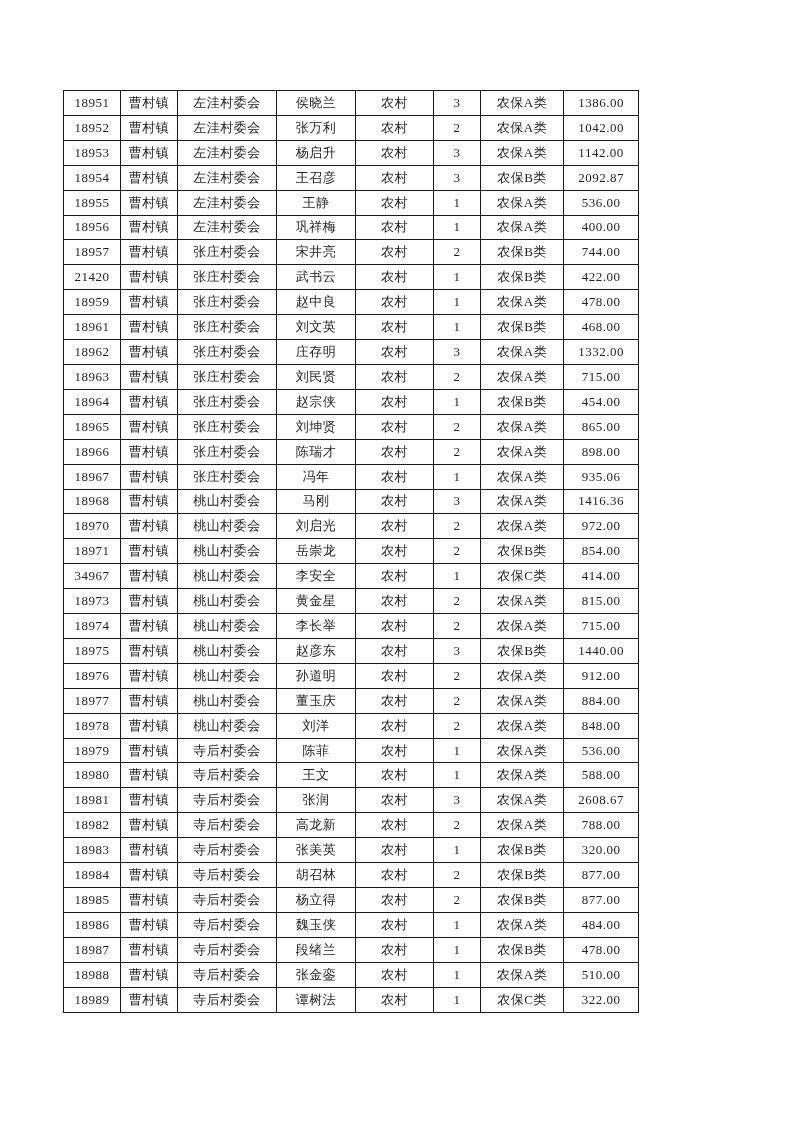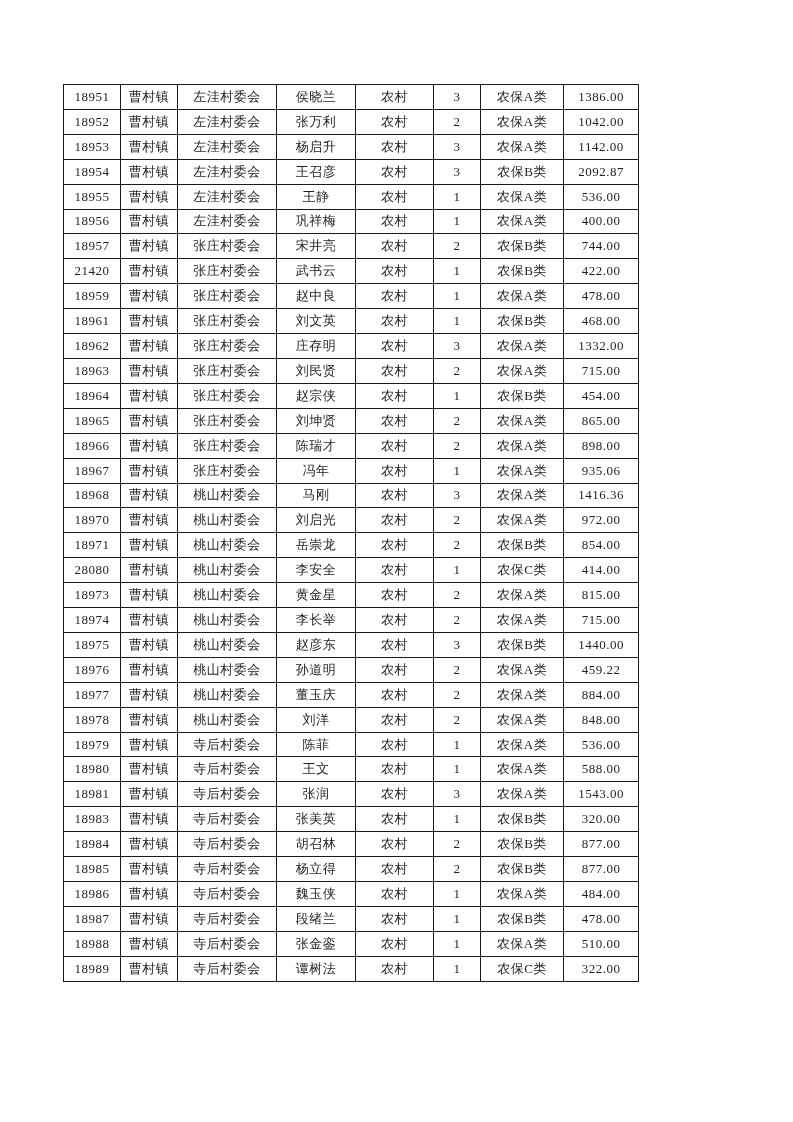--- a/index.html
+++ b/index.html
@@ -11,21 +11,21 @@
     position: relative;
     width: 793px;
     height: 1122px;
     background: #ffffff;
     overflow: hidden;
     font-family: "Liberation Serif", "DejaVu Serif", serif;
   }
   table.grid {
     position: absolute;
     left: 63px;
-    top: 84px;
+    top: 90px;
     width: 575px;
     border-collapse: collapse;
     table-layout: fixed;
   }
   table.grid td {
     border: 1px solid #1a1a1a;
     height: 23.92px; 
     padding: 0;
     text-align: center;
     vertical-align: middle;
@@ -244,21 +244,21 @@
           <td>18971</td>
           <td>曹村镇</td>
           <td>桃山村委会</td>
           <td>岳崇龙</td>
           <td>农村</td>
           <td>2</td>
           <td>农保B类</td>
           <td>854.00</td>
         </tr>
         <tr>
-          <td>28080</td>
+          <td>34967</td>
           <td>曹村镇</td>
           <td>桃山村委会</td>
           <td>李安全</td>
           <td>农村</td>
           <td>1</td>
           <td>农保C类</td>
           <td>414.00</td>
         </tr>
         <tr>
           <td>18973</td>
@@ -291,21 +291,21 @@
           <td>1440.00</td>
         </tr>
         <tr>
           <td>18976</td>
           <td>曹村镇</td>
           <td>桃山村委会</td>
           <td>孙道明</td>
           <td>农村</td>
           <td>2</td>
           <td>农保A类</td>
-          <td>459.22</td>
+          <td>912.00</td>
         </tr>
         <tr>
           <td>18977</td>
           <td>曹村镇</td>
           <td>桃山村委会</td>
           <td>董玉庆</td>
           <td>农村</td>
           <td>2</td>
           <td>农保A类</td>
           <td>884.00</td>
@@ -341,21 +341,31 @@
           <td>588.00</td>
         </tr>
         <tr>
           <td>18981</td>
           <td>曹村镇</td>
           <td>寺后村委会</td>
           <td>张润</td>
           <td>农村</td>
           <td>3</td>
           <td>农保A类</td>
-          <td>1543.00</td>
+          <td>2608.67</td>
+        </tr>
+        <tr>
+          <td>18982</td>
+          <td>曹村镇</td>
+          <td>寺后村委会</td>
+          <td>高龙新</td>
+          <td>农村</td>
+          <td>2</td>
+          <td>农保A类</td>
+          <td>788.00</td>
         </tr>
         <tr>
           <td>18983</td>
           <td>曹村镇</td>
           <td>寺后村委会</td>
           <td>张美英</td>
           <td>农村</td>
           <td>1</td>
           <td>农保B类</td>
           <td>320.00</td>

